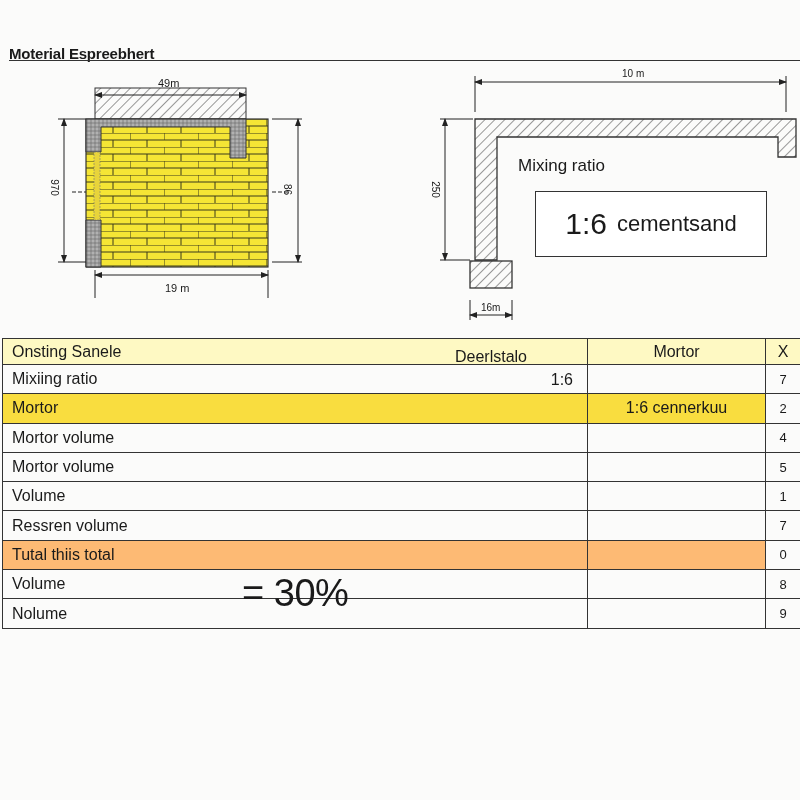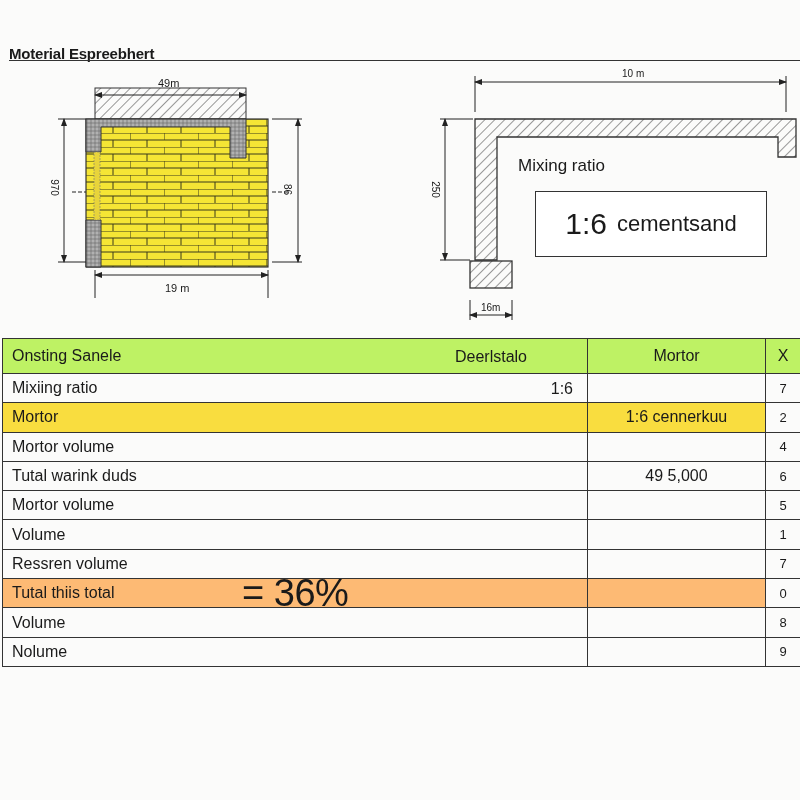--- a/index.html
+++ b/index.html
@@ -6,21 +6,21 @@
   body{width:800px;height:800px;position:relative;overflow:hidden;font-family:"Liberation Sans","DejaVu Sans",sans-serif;color:#1a1a1a;}
   .title{position:absolute;left:9px;top:36px;font-size:15px;font-weight:bold;letter-spacing:-0.2px;margin-top:9px;}
   .title-rule{position:absolute;left:9px;top:60px;width:791px;height:1px;background:#333;}
   svg.drawing{position:absolute;left:0;top:60px;}
   .ratio-label{position:absolute;left:518px;top:156px;font-size:17px;}
   .ratio-box{position:absolute;left:535px;top:191px;width:232px;height:66px;border:1.5px solid #333;box-sizing:border-box;display:flex;align-items:center;justify-content:center;background:#fff;}
   .ratio-big{font-size:30px;margin-right:10px;}
   .ratio-small{font-size:22px;}
   table.sheet{position:absolute;left:2px;top:338px;width:798px;border-collapse:collapse;table-layout:fixed;font-size:16px;}
   table.sheet td, table.sheet th{border:1px solid #333;height:29.3px;padding:0 9px;box-sizing:border-box;white-space:nowrap;overflow:visible;}
-  table.sheet th{background:#bef264;font-weight:normal;height:35px;}
+  table.sheet th{background:#fef9c3;font-weight:normal;height:26px;}
   th.c1{text-align:left;}
   th.c3{text-align:center;border-left:none;}
   th.c4{text-align:center;}
   td.c3{text-align:center;}
   td.c4{text-align:center;font-size:13px;}
   tr.yellow td.c1, tr.yellow td.c2, tr.yellow td.c3{background:#f9dd3f;}
   tr.blue td.c1, tr.blue td.c2, tr.blue td.c3{background:#fdba74;}
   .big-eq{position:absolute;left:242px;top:572px;font-size:38px;font-weight:normal;letter-spacing:-0.5px;}
   .dim{font-size:10px;font-family:"Liberation Sans",sans-serif;}
 </style>
@@ -132,25 +132,20 @@
         <td class="c1" colspan="2" style="position: relative;"><span>Mortor</span><span style="position: absolute; right: 14px; top: 6px;"></span></td>
         <td class="c3">1:6 cennerkuu</td>
         <td class="c4">2</td>
       </tr>
       <tr class="normal">
         <td class="c1" colspan="2" style="position: relative;"><span>Mortor volume</span><span style="position: absolute; right: 14px; top: 6px;"></span></td>
         <td class="c3"></td>
         <td class="c4">4</td>
       </tr>
       <tr class="normal">
-        <td class="c1" colspan="2" style="position: relative;"><span>Tutal warink duds</span><span style="position: absolute; right: 14px; top: 6px;"></span></td>
-        <td class="c3">49 5,000</td>
-        <td class="c4">6</td>
-      </tr>
-      <tr class="normal">
         <td class="c1" colspan="2" style="position: relative;"><span>Mortor volume</span><span style="position: absolute; right: 14px; top: 6px;"></span></td>
         <td class="c3"></td>
         <td class="c4">5</td>
       </tr>
       <tr class="normal">
         <td class="c1" colspan="2" style="position: relative;"><span>Volume</span><span style="position: absolute; right: 14px; top: 6px;"></span></td>
         <td class="c3"></td>
         <td class="c4">1</td>
       </tr>
       <tr class="normal">
@@ -169,13 +164,13 @@
         <td class="c4">8</td>
       </tr>
       <tr class="normal">
         <td class="c1" colspan="2" style="position: relative;"><span>Nolume</span><span style="position: absolute; right: 14px; top: 6px;"></span></td>
         <td class="c3"></td>
         <td class="c4">9</td>
       </tr>
     </tbody>
 </table>
 
-<div class="big-eq">= 36%</div>
+<div class="big-eq">= 30%</div>
 
 </body></html>

